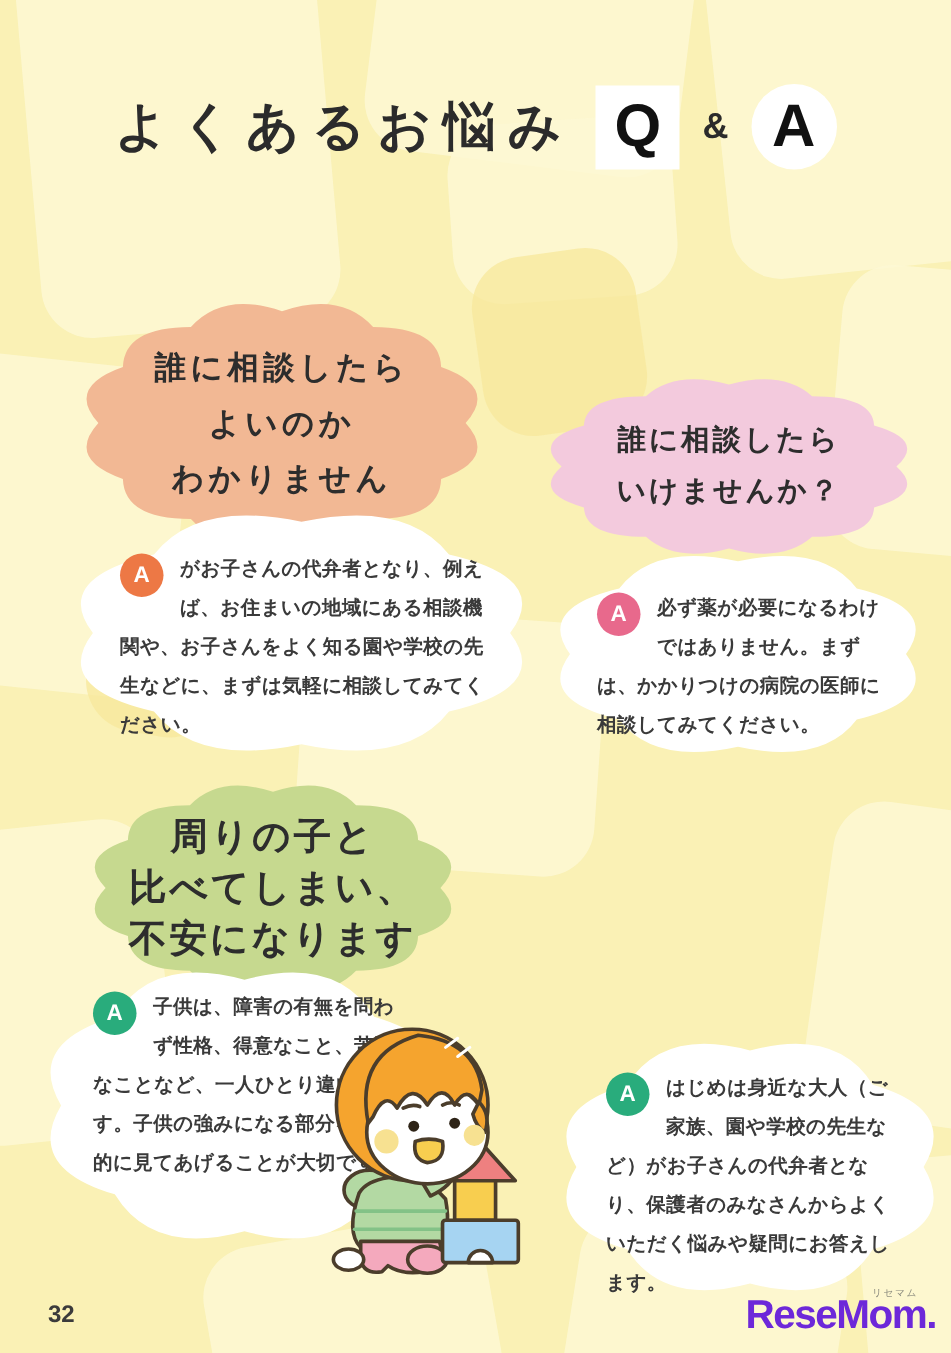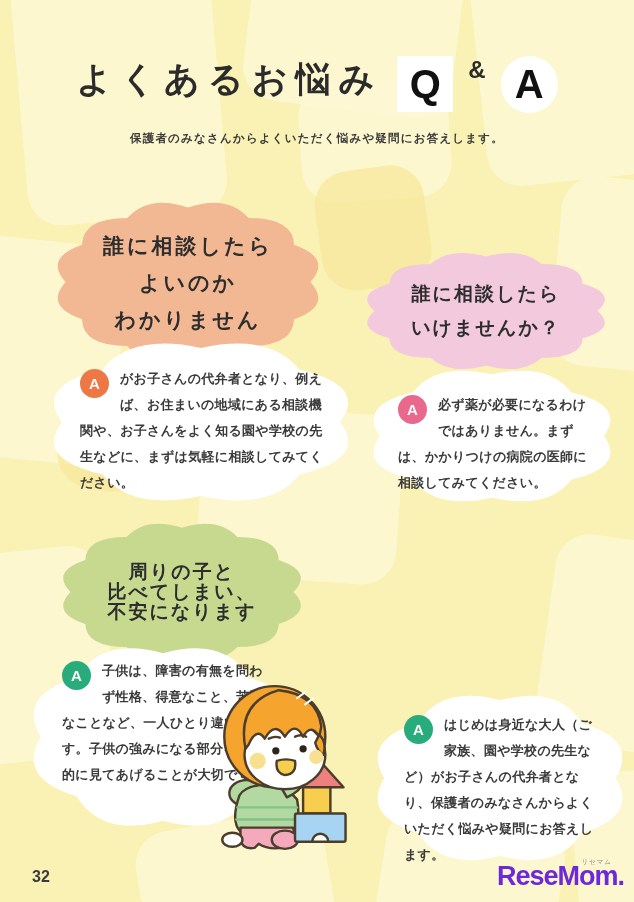--- a/index.html
+++ b/index.html
@@ -7,41 +7,41 @@
     position:relative;width:634px;height:902px;overflow:hidden;
     background:#faf1b5;
     font-family:"Liberation Sans","DejaVu Sans",sans-serif;
     color:#2f2f2f;
   }
   .patch{position:absolute;border-radius:34px;}
   .patch.light{background:#fdf8d4;opacity:.85;}
   .patch.dark{background:#f7e99e;opacity:.8;}
 
   
-  .title-row{position:absolute;top:56px;left:0;width:100%;display:flex;justify-content:center;gap:15px;z-index:3;}
+  .title-row{position:absolute;top:56px;left:0;width:100%;display:flex;align-items:center;justify-content:center;gap:15px;z-index:3;}
   .title-main{font-size:35px;font-weight:bold;letter-spacing:8px;color:#2b2b2b;}
   .qbox{width:56px;height:56px;background:#ffffff;display:flex;align-items:center;justify-content:center;font-size:40px;font-weight:bold;color:#111;}
   .amp{font-size:24px;font-weight:bold;color:#2b2b2b;}
   .acircle{width:57px;height:57px;background:#ffffff;border-radius:50%;display:flex;align-items:center;justify-content:center;font-size:40px;font-weight:bold;color:#111;}
   .subtitle{position:absolute;top:131px;left:0;width:100%;text-align:center;font-size:11.5px;font-weight:bold;letter-spacing:1.2px;color:#3a3a3a;z-index:3;}
 
   
   .bubble{position:absolute;}
   .bubble > svg{position:absolute;left:0;top:0;width:100%;height:100%;overflow:visible;}
   .q-text{
     position:absolute;left:0;top:0;right:0;bottom:0;
     display:flex;align-items:center;justify-content:center;text-align:center;
     font-weight:bold;white-space:pre-line;color:#2d2d2d;
   }
   .q1-b{left:52px;top:196px;width:272px;height:172px;z-index:2;}
   .q1-b .q-text{font-size:21px;line-height:37px;letter-spacing:3px;}
   .q2-b{left:362px;top:248px;width:248px;height:126px;z-index:2;}
   .q2-b .q-text{font-size:19px;line-height:34px;letter-spacing:2px;}
   .q3-b{left:58px;top:518px;width:248px;height:148px;z-index:2;}
-  .q3-b .q-text{font-size:19px;line-height:20px;letter-spacing:2px;}
+  .q3-b .q-text{font-size:25px;line-height:34px;letter-spacing:2px;}
   .q4-b{left:324px;top:544px;width:300px;height:162px;z-index:2;}
   .q4-b .q-text{font-size:19px;line-height:34px;letter-spacing:1px;}
 
   .a1-b{left:52px;top:338px;width:298px;height:168px;z-index:4;}
   .a2-b{left:372px;top:366px;width:240px;height:140px;z-index:4;}
   .a3-b{left:32px;top:642px;width:262px;height:190px;z-index:4;}
   .a4-b{left:376px;top:690px;width:248px;height:176px;z-index:4;}
 
   .a-body{position:absolute;font-size:13px;line-height:26px;font-weight:bold;color:#3a3a3a;letter-spacing:.3px;}
   .a1-b .a-body{left:28px;top:28px;width:252px;}
@@ -88,21 +88,20 @@
   <div class="patch light" style="left:140px;top:820px;width:190px;height:130px;transform:rotate(-10deg);"></div>
   <div class="patch light" style="left:380px;top:815px;width:180px;height:140px;transform:rotate(9deg);"></div>
   <div class="patch light" style="left:575px;top:770px;width:130px;height:170px;transform:rotate(-5deg);"></div>
 
   <div class="title-row">
     <span class="title-main">よくあるお悩み</span>
     <span class="qbox">Q</span>
     <span class="amp">&amp;</span>
     <span class="acircle">A</span>
   </div>
-  <div class="subtitle">保護者のみなさんからよくいただく悩みや疑問にお答えします。</div>
 
   <div class="bubble q1-b">
     <svg viewBox="0 0 300 180" preserveAspectRatio="none">
       <path fill="#f2b894" d="M285,90 Q309,115 267,129 Q266,157 217,157 Q193,182 150,168 Q107,182 83,157 Q34,157 33,129 Q-9,115 15,90 Q-9,65 33,51 Q34,23 83,23 Q107,-2 150,12 Q193,-2 217,23 Q266,23 267,51 Q309,65 285,90 Z"></path>
     </svg>
     <div class="q-text">誰に相談したら
 よいのか
 わかりません</div>
   </div>
 

